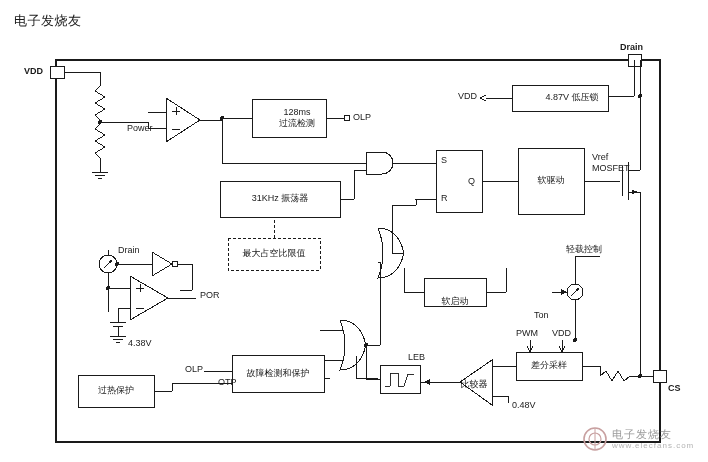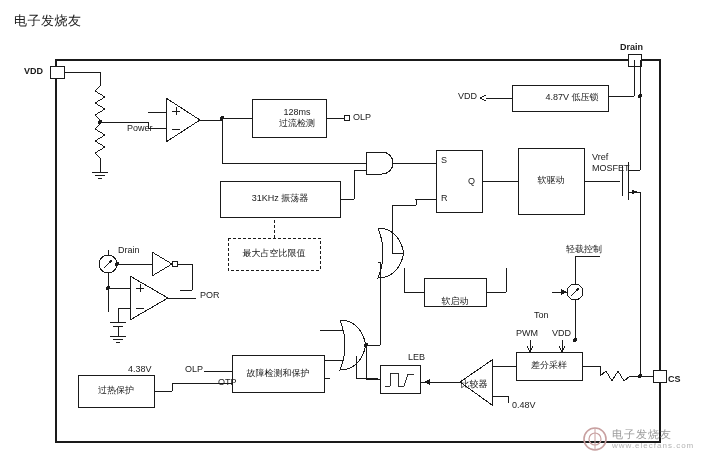--- a/index.html
+++ b/index.html
@@ -286,21 +286,21 @@
 
     <line x1="575" y1="256" x2="600" y2="256"></line>
     <line x1="600" y1="256" x2="600" y2="256"></line>
     <circle cx="575" cy="340" r="2" fill="#1a1a1a" stroke="none"></circle>
 
   </g>
 </svg>
 
 <div class="lbl bold" style="left:24px; top:66px;">VDD</div>
 <div class="lbl bold" style="left:620px; top:42px;">Drain</div>
-<div class="lbl bold" style="left:668px; top:374px;">CS</div>
+<div class="lbl bold" style="left:668px; top:383px;">CS</div>
 
 <div class="lbl" style="left:127px; top:123px;">Power</div>
 <div class="lbl" style="left:353px; top:112px;">OLP</div>
 
 <div class="box-label" style="left:252px; top:99px; width:74px; height:38px; white-space:pre-line;margin-left:8px;">128ms
 过流检测</div>
 <div class="box-label" style="left:220px; top:181px; width:120px; height:36px;">31KHz 振荡器</div>
 <div class="box-label" style="left:228px; top:238px; width:92px; height:32px;">最大占空比限值</div>
 <div class="box-label" style="left:518px; top:148px; width:66px; height:66px;">软驱动</div>
 <div class="box-label" style="left:512px; top:85px; width:96px; height:26px;margin-left:12px;">4.87V 低压锁</div>
@@ -314,21 +314,21 @@
 
 <div class="lbl" style="left:441px; top:155px;">S</div>
 <div class="lbl" style="left:441px; top:193px;">R</div>
 <div class="lbl" style="left:468px; top:176px;">Q</div>
 
 <div class="lbl" style="left:592px; top:152px; white-space:pre-line; line-height:1.2;">Vref
 MOSFET</div>
 
 <div class="lbl" style="left:118px; top:245px;">Drain</div>
 <div class="lbl" style="left:200px; top:290px;">POR</div>
-<div class="lbl" style="left:128px; top:338px;margin-top:26px;">4.38V</div>
+<div class="lbl" style="left:128px; top:338px;">4.38V</div>
 
 <div class="lbl" style="left:185px; top:364px;">OLP</div>
 <div class="lbl" style="left:185px; top:377px;margin-left:33px;">OTP</div>
 
 <div class="lbl" style="left:512px; top:400px;">0.48V</div>
 <div class="lbl" style="left:516px; top:328px;">PWM</div>
 <div class="lbl" style="left:552px; top:328px;">VDD</div>
 <div class="lbl" style="left:458px; top:91px;">VDD</div>
 <div class="lbl" style="left:534px; top:286px;margin-top:24px;">Ton</div>
 <div class="lbl" style="left:566px; top:244px;">轻载控制</div>

